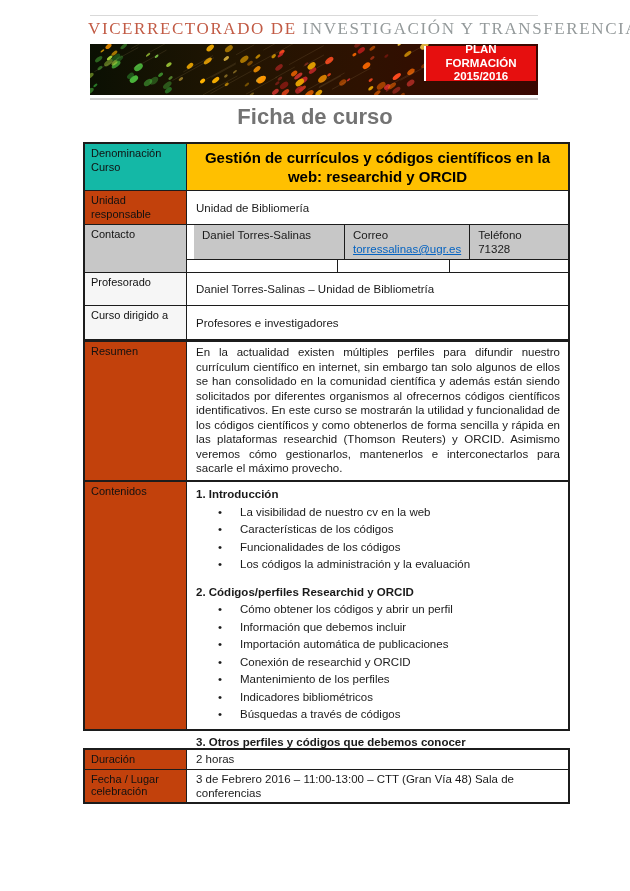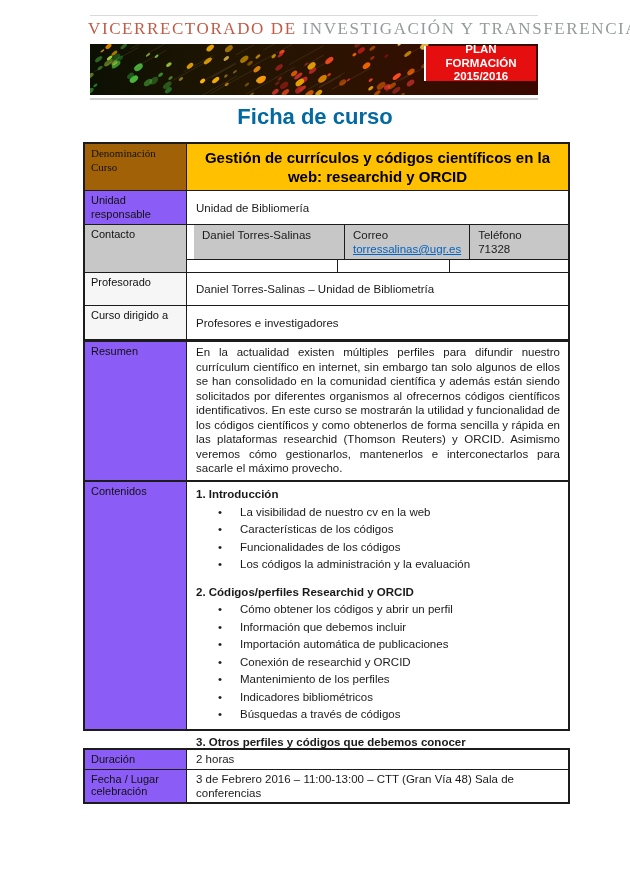--- a/index.html
+++ b/index.html
@@ -32,42 +32,42 @@
     background:#e60f0f; color:#ffffff; font-weight:bold; font-size:11.5px;
     line-height:13.5px; text-align:center;
     display:flex; flex-direction:column; justify-content:center;
     border-left:2px solid #ffffff;
   }
   .banner-rule { position:absolute; left:90px; top:98px; width:448px; height:2px; background:#d2d2d2; }
 
   
   .page-title {
     position:absolute; left:0; top:104px; width:630px;
-    text-align:center; font-size:22px; font-weight:bold; color:#0369a1;
+    text-align:center; font-size:22px; font-weight:bold; color:#737373;
   }
 
   
   .tbl { position:absolute; left:83px; width:487px; border:2px solid #1c1c1c; background:#fff; }
   .row { display:flex; border-top:1px solid #1c1c1c; }
   .row:first-child { border-top:none; }
   .lbl {
     flex:0 0 102px; padding:3px 6px; font-size:11px; line-height:13.5px;
     border-right:1px solid #1c1c1c; color:#111;
   }
   .val { flex:1; font-size:11.5px; line-height:14px; padding:4px 9px; }
 
   
   .t-info { top:142px; }
-  .lbl-amber { background:#a16207;font-family:Liberation Serif, serif; }
+  .lbl-amber { background:#14b8a6; }
   .val-title {
     background:#ffc000; font-weight:bold; font-size:15px; line-height:19px;
     text-align:center; color:#000; padding:4px 6px;
     display:flex; align-items:center; justify-content:center;
   }
-  .lbl-gray   { background:#8b5cf6; }
+  .lbl-gray   { background:#c2410c; }
   .lbl-cgray  { background:#c7c7c7; }
   .lbl-light  { background:#f6f6f6; }
   .r-unidad   { min-height:33px; }
   .r-unidad .val { display:flex; align-items:center;text-align:right; }
   .r-prof     { min-height:33px; }
   .r-prof .val, .r-dirigido .val { display:flex; align-items:center; }
   .r-dirigido { min-height:34px; }
 
   
   .contact-grid { flex:1; display:flex; flex-direction:column; }

